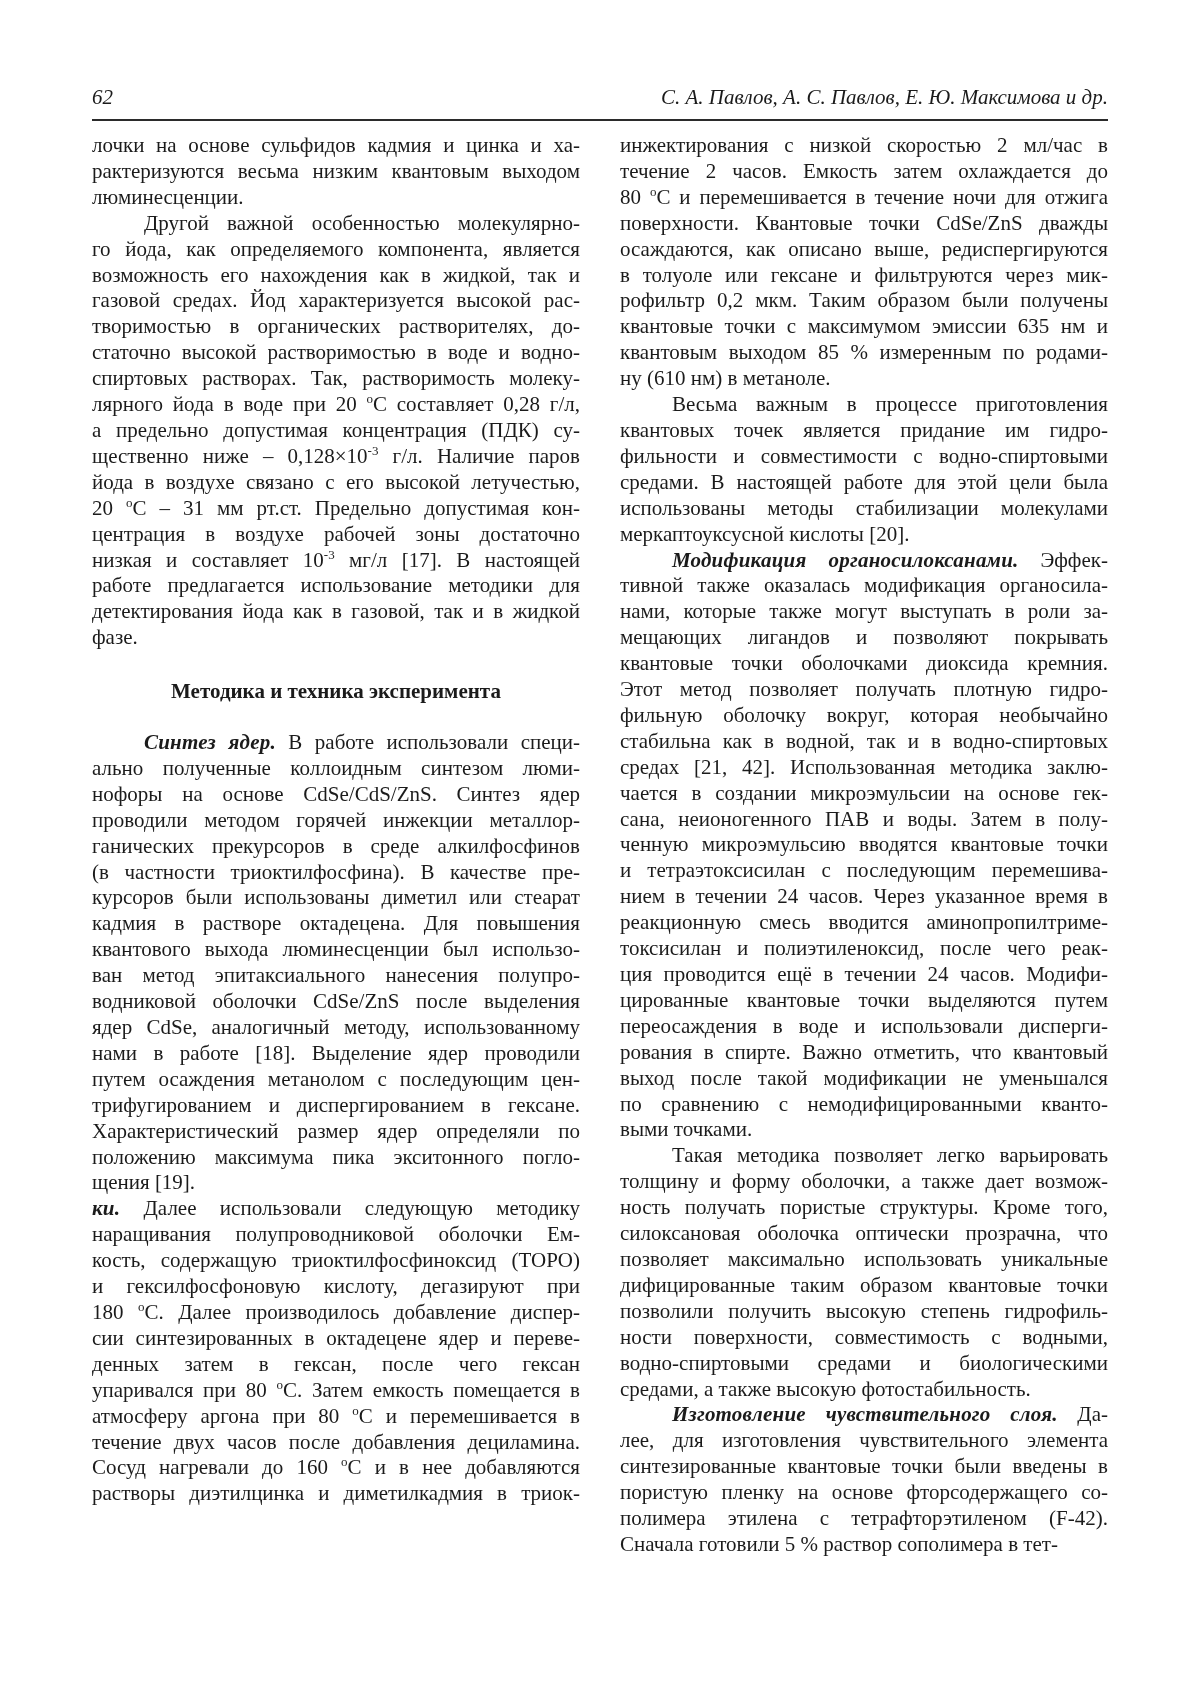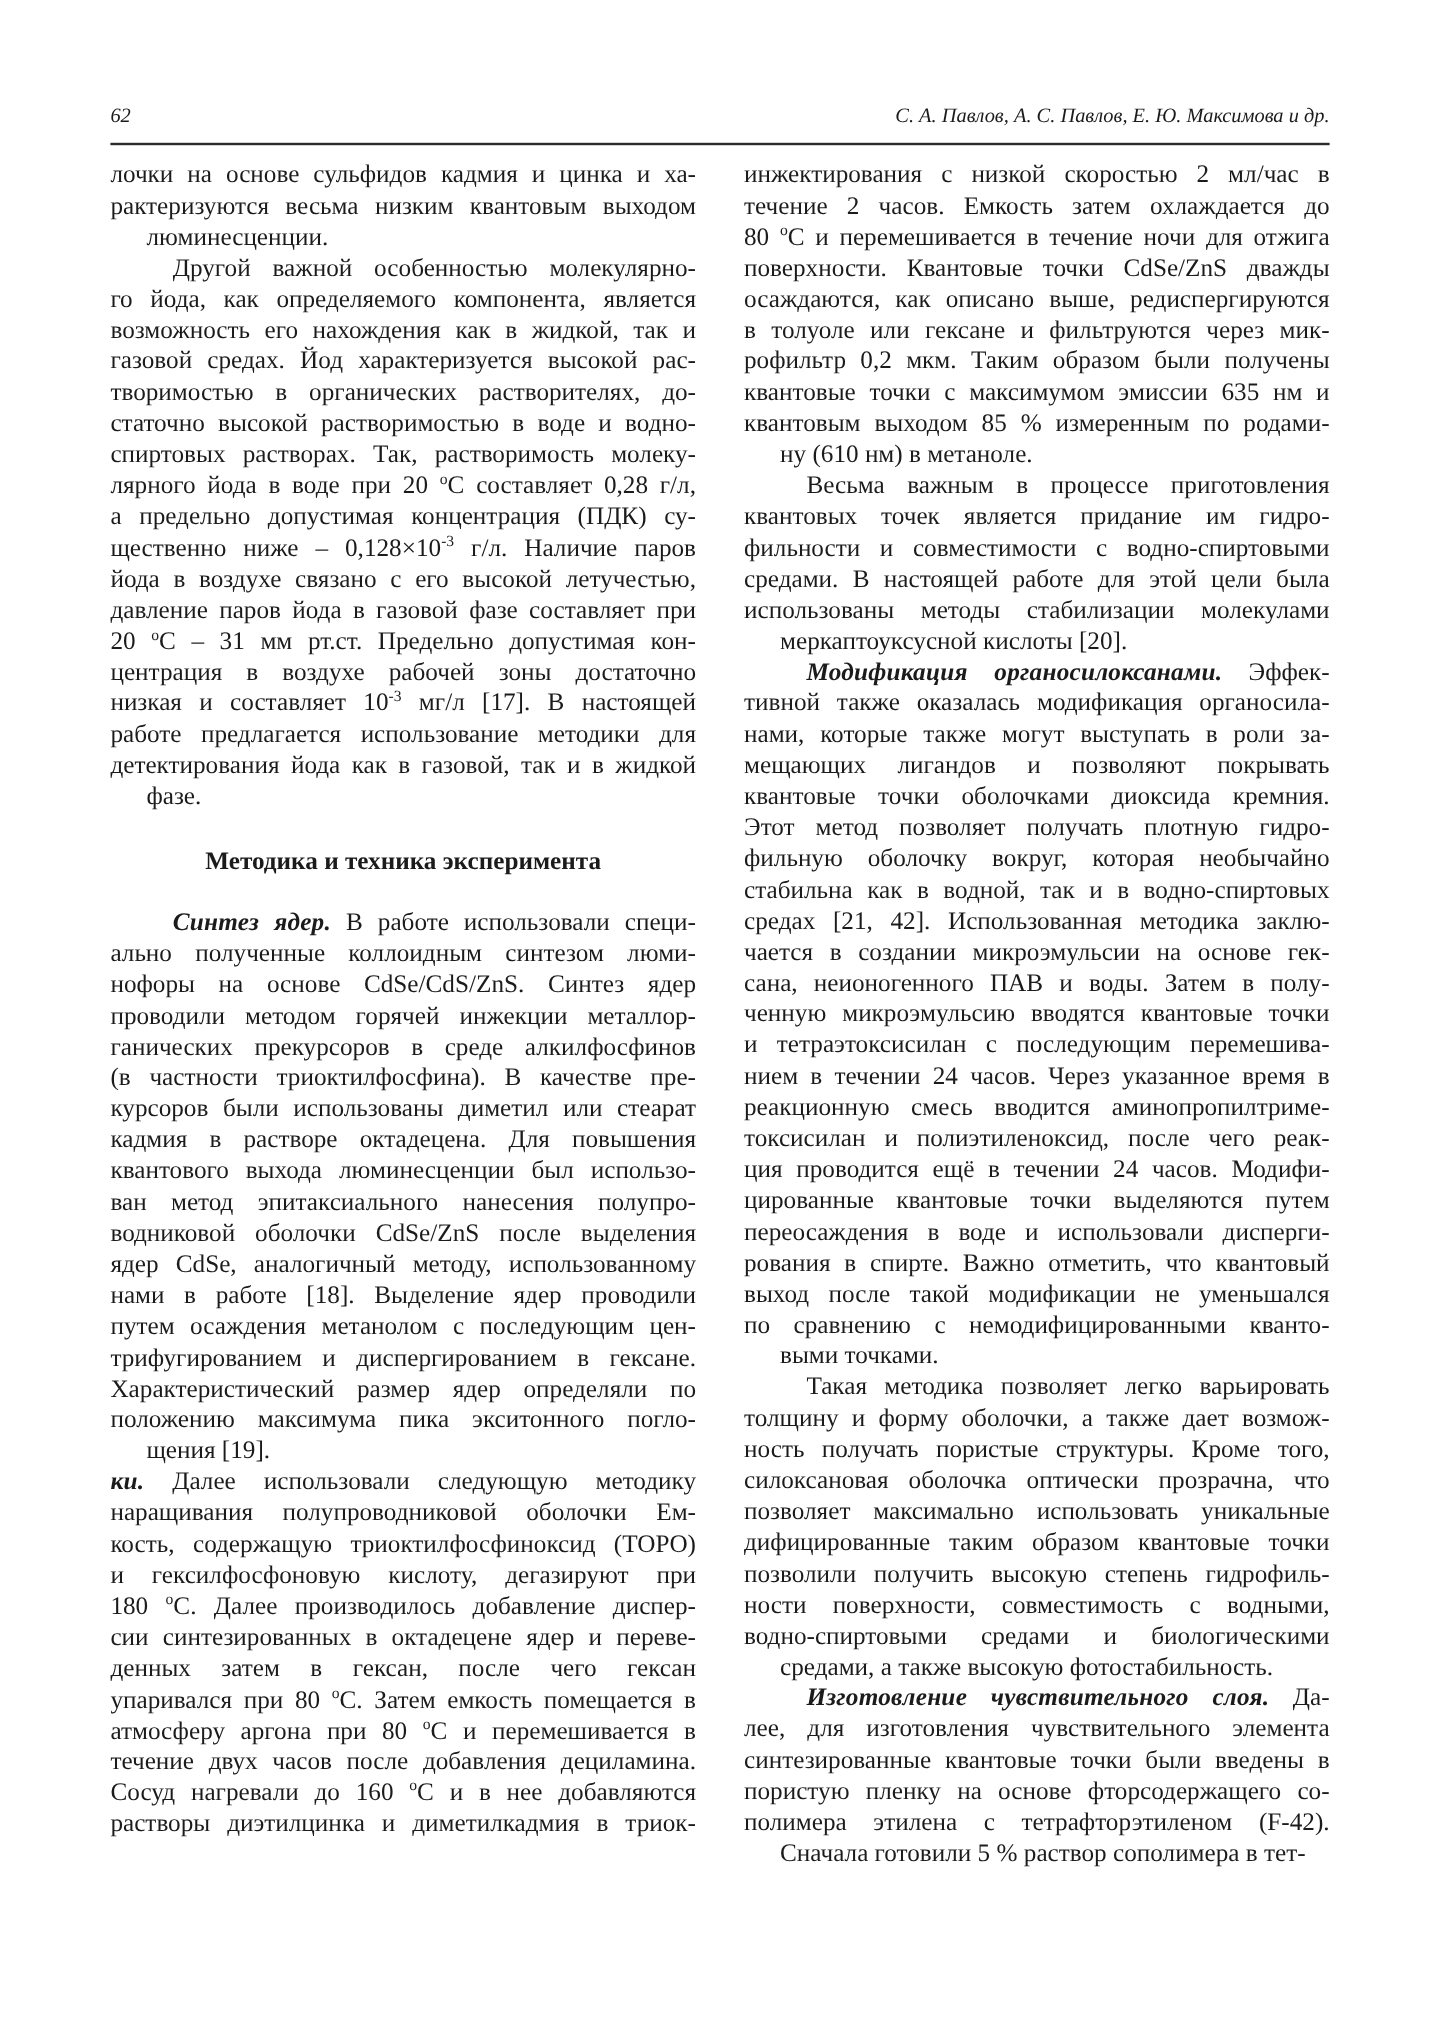--- a/index.html
+++ b/index.html
@@ -10,37 +10,37 @@
     margin:0 auto;
     background:var(--bg,#ffffff);
     color:var(--ink,#1b1b1b);
     font-family:"Liberation Serif","DejaVu Serif",serif;
     box-sizing:border-box;
     padding:84px 92px 0 92px;
     overflow:hidden;
   }
   .page-header {
     display:flex; justify-content:space-between; align-items:baseline;
-    font-style:italic; font-size:17px; line-height:26px;
+    font-style:italic; font-size:21px; line-height:26px;
   }
   .header-rule {
     height:0; border-bottom:2.5px solid var(--rule,#2b2b2b);
     margin-top:9px;
   }
   .content-columns {
     display:flex; gap:40px; margin-top:12px;
   }
   .col { width:488px; font-size:21px; line-height:25.9px; }
   .para { margin:0; }
   .line {
     text-align:justify;
     text-align-last:justify;
     min-height:25.9px;
   }
-  .line.last { text-align-last:left;margin-left:30px; }
+  .line.last { text-align-last:left; }
   .line.indent { padding-left:52px; }
   .section-heading {
     font-weight:bold; text-align:center;
     margin:28px 0 25px 0;
   }
   b > i { letter-spacing:0.2px; }
   sup {
     font-size:13px; line-height:0;
     vertical-align:baseline; position:relative; top:-8px;
   }
@@ -66,21 +66,20 @@
           <div class="line">го йода, как определяемого компонента, является</div>
           <div class="line">возможность его нахождения как в жидкой, так и</div>
           <div class="line">газовой средах. Йод характеризуется высокой рас-</div>
           <div class="line">творимостью в органических растворителях, до-</div>
           <div class="line">статочно высокой растворимостью в воде и водно-</div>
           <div class="line">спиртовых растворах. Так, растворимость молеку-</div>
           <div class="line">лярного йода в воде при 20 <sup>о</sup>С составляет 0,28 г/л,</div>
           <div class="line">а предельно допустимая концентрация (ПДК) су-</div>
           <div class="line">щественно ниже – 0,128×10<sup>-3</sup> г/л. Наличие паров</div>
           <div class="line">йода в воздухе связано с его высокой летучестью,</div>
-          <div class="line">давление паров йода в газовой фазе составляет при</div>
           <div class="line">20 <sup>о</sup>С – 31 мм рт.ст. Предельно допустимая кон-</div>
           <div class="line">центрация в воздухе рабочей зоны достаточно</div>
           <div class="line">низкая и составляет 10<sup>-3</sup> мг/л [17]. В настоящей</div>
           <div class="line">работе предлагается использование методики для</div>
           <div class="line">детектирования йода как в газовой, так и в жидкой</div>
           <div class="line last">фазе.</div>
         </div>
         <div class="section-heading">Методика и техника эксперимента</div>
         <div class="para">
           <div class="line indent"><b><i>Синтез ядер.</i></b> В работе использовали специ-</div>

